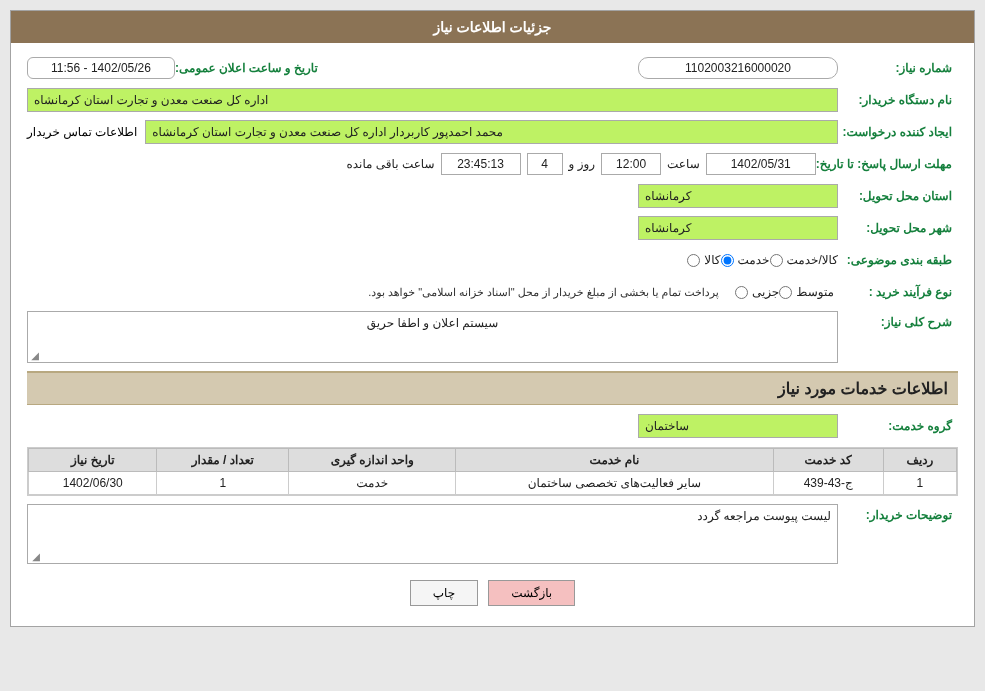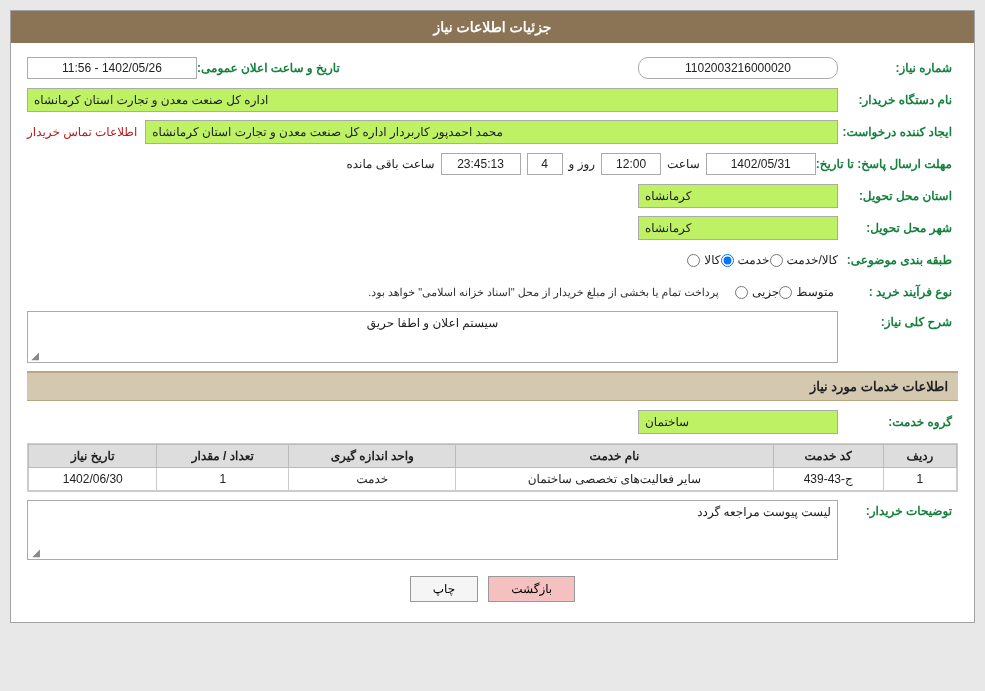--- a/index.html
+++ b/index.html
@@ -58,29 +58,29 @@
       border: 1px solid #aaa;
       background: #bef264;
       padding: 2px 6px;
       min-height: 22px;
       height: 24px;
       display: inline-flex;
       align-items: center;
       justify-content: flex-end;
     }
     .link-blue {
-      color: #b91c1c;
+      color: #000000;
       text-decoration: none;
     }
     .section-header {
       background: #d4c9b0;
       border-top: 2px solid #b8a880;
       border-bottom: 1px solid #b8a880;
       padding: 6px 10px;
-      font-size: 13px;
+      font-size: 16px;
       font-weight: bold;
       margin: 8px 0;
     }
     .table-container {
       margin: 8px 0;
       border: 1px solid #ccc;
     }
     table {
       width: 100%;
       border-collapse: collapse;
@@ -159,21 +159,21 @@
     <div class="card-header">جزئیات اطلاعات نیاز</div>
     <div class="card-body">
 
       <div class="row">
         <span class="label">شماره نیاز:</span>
         <div class="value-box" style="width:200px; justify-content:center;border-radius:10px;">
           <span>1102003216000020</span>
         </div>
         <span style="flex:1;"></span>
         <span class="label">تاریخ و ساعت اعلان عمومی:</span>
-        <div class="value-box" style="width:170px; justify-content:center;">
+        <div class="value-box" style="width:148px; justify-content:center;border-radius:6px;">
           <span>1402/05/26 - 11:56</span>
         </div>
       </div>
 
       <div class="row">
         <span class="label">نام دستگاه خریدار:</span>
         <div class="input-field" style="flex:1; justify-content:flex-end;">
           <span>اداره کل صنعت  معدن و تجارت استان کرمانشاه</span>
         </div>
       </div>

